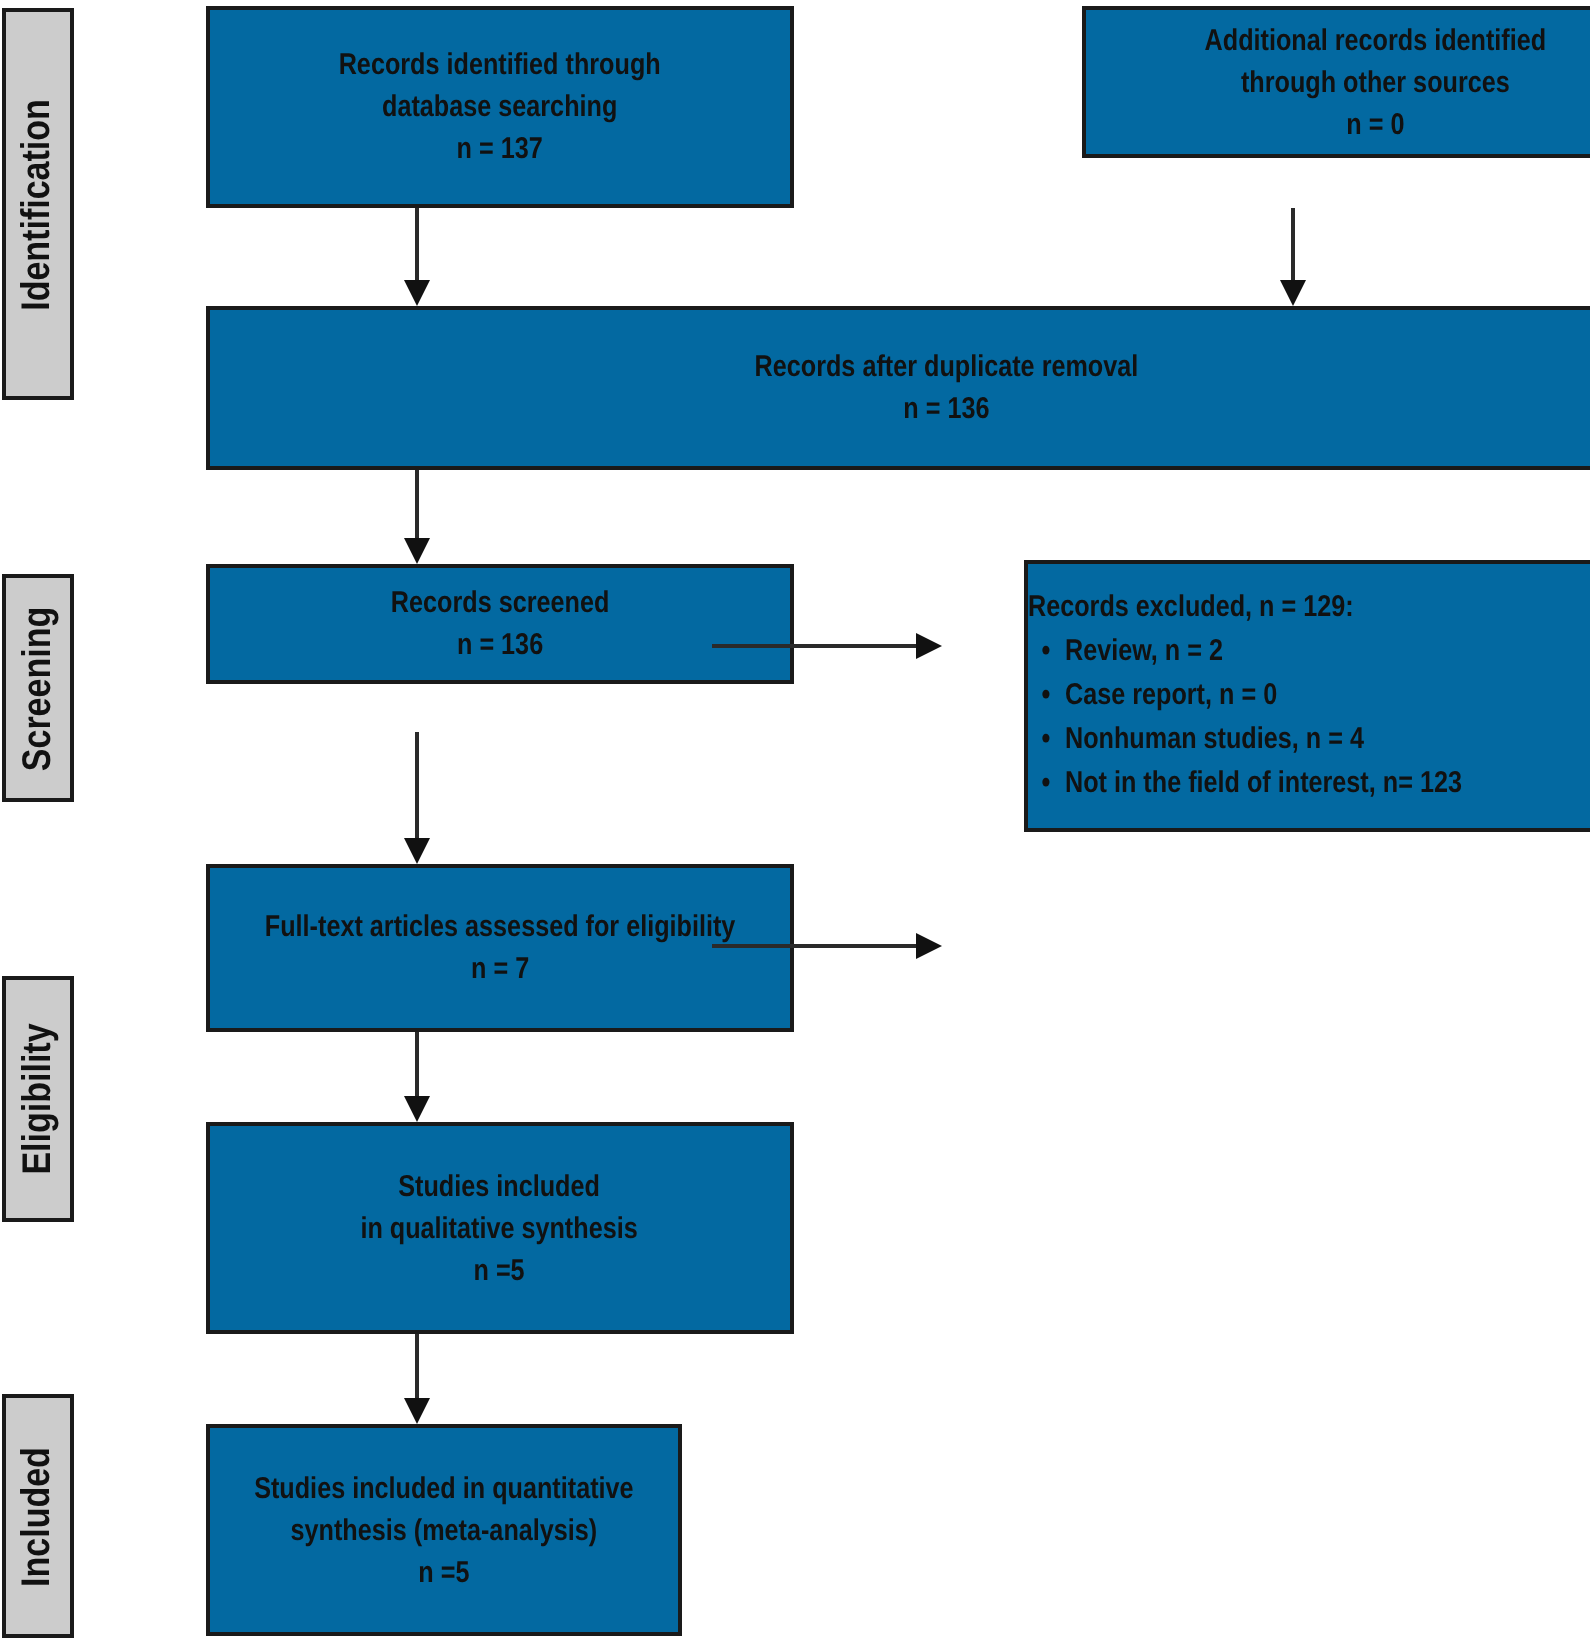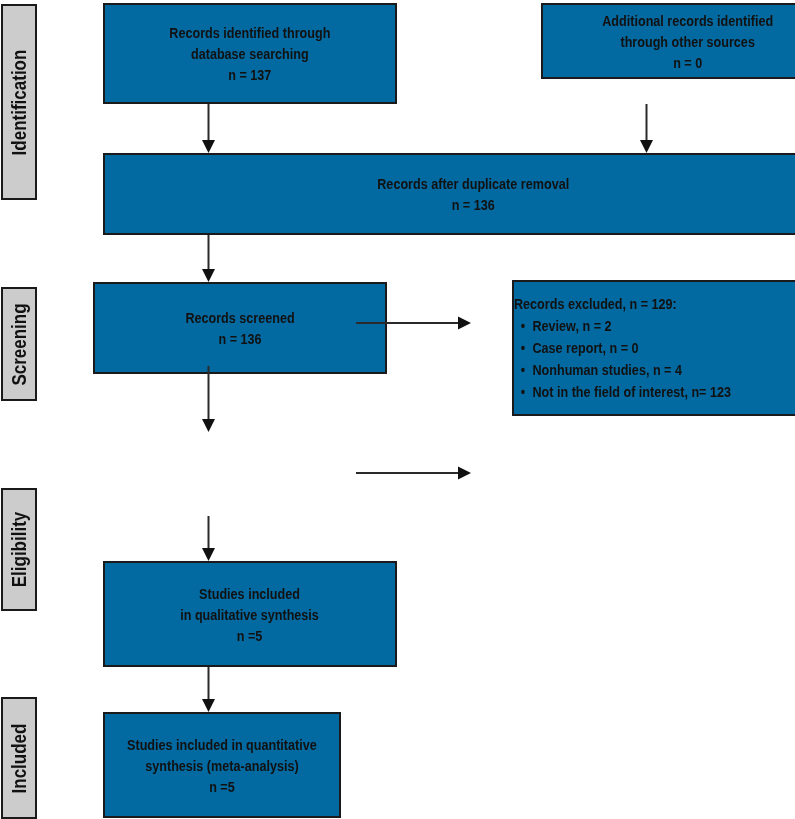--- a/index.html
+++ b/index.html
@@ -123,37 +123,41 @@
     <span class="txt">Additional records identified
 through other sources
 n = 0</span>
   </div>
 
   <div class="box" style="left:62px; top:153px; width:740px; height:82px;">
     <span class="txt">Records after duplicate removal
 n = 136</span>
   </div>
 
-  <div class="box" style="left:52px; top:282px; width:294px; height:92px;">
+  <div class="box" style="left:62px; top:282px; width:294px; height:60px;">
     <span class="txt">Records screened
 n = 136</span>
   </div>
 
   <div class="box left-align" style="left:471px; top:280px; width:323px; height:136px;">
     <div class="content">
       <div class="title">Records excluded, n = 129:</div>
       <ul>
         <li>Review, n = 2</li>
         <li>Case report, n = 0</li>
         <li>Nonhuman studies, n = 4</li>
         <li>Not in the field of interest, n= 123</li>
       </ul>
     </div>
   </div>
 
+  <div class="box" style="left:62px; top:432px; width:294px; height:84px;">
+    <span class="txt">Full-text articles assessed for eligibility
+n = 7</span>
+  </div>
 
 
   <div class="box" style="left:62px; top:561px; width:294px; height:106px;align-items:center;">
     <span class="txt">Studies included
 in qualitative synthesis
 n =5</span>
   </div>
 
   <div class="box" style="left:62px; top:712px; width:238px; height:106px;">
     <span class="txt">Studies included in quantitative

